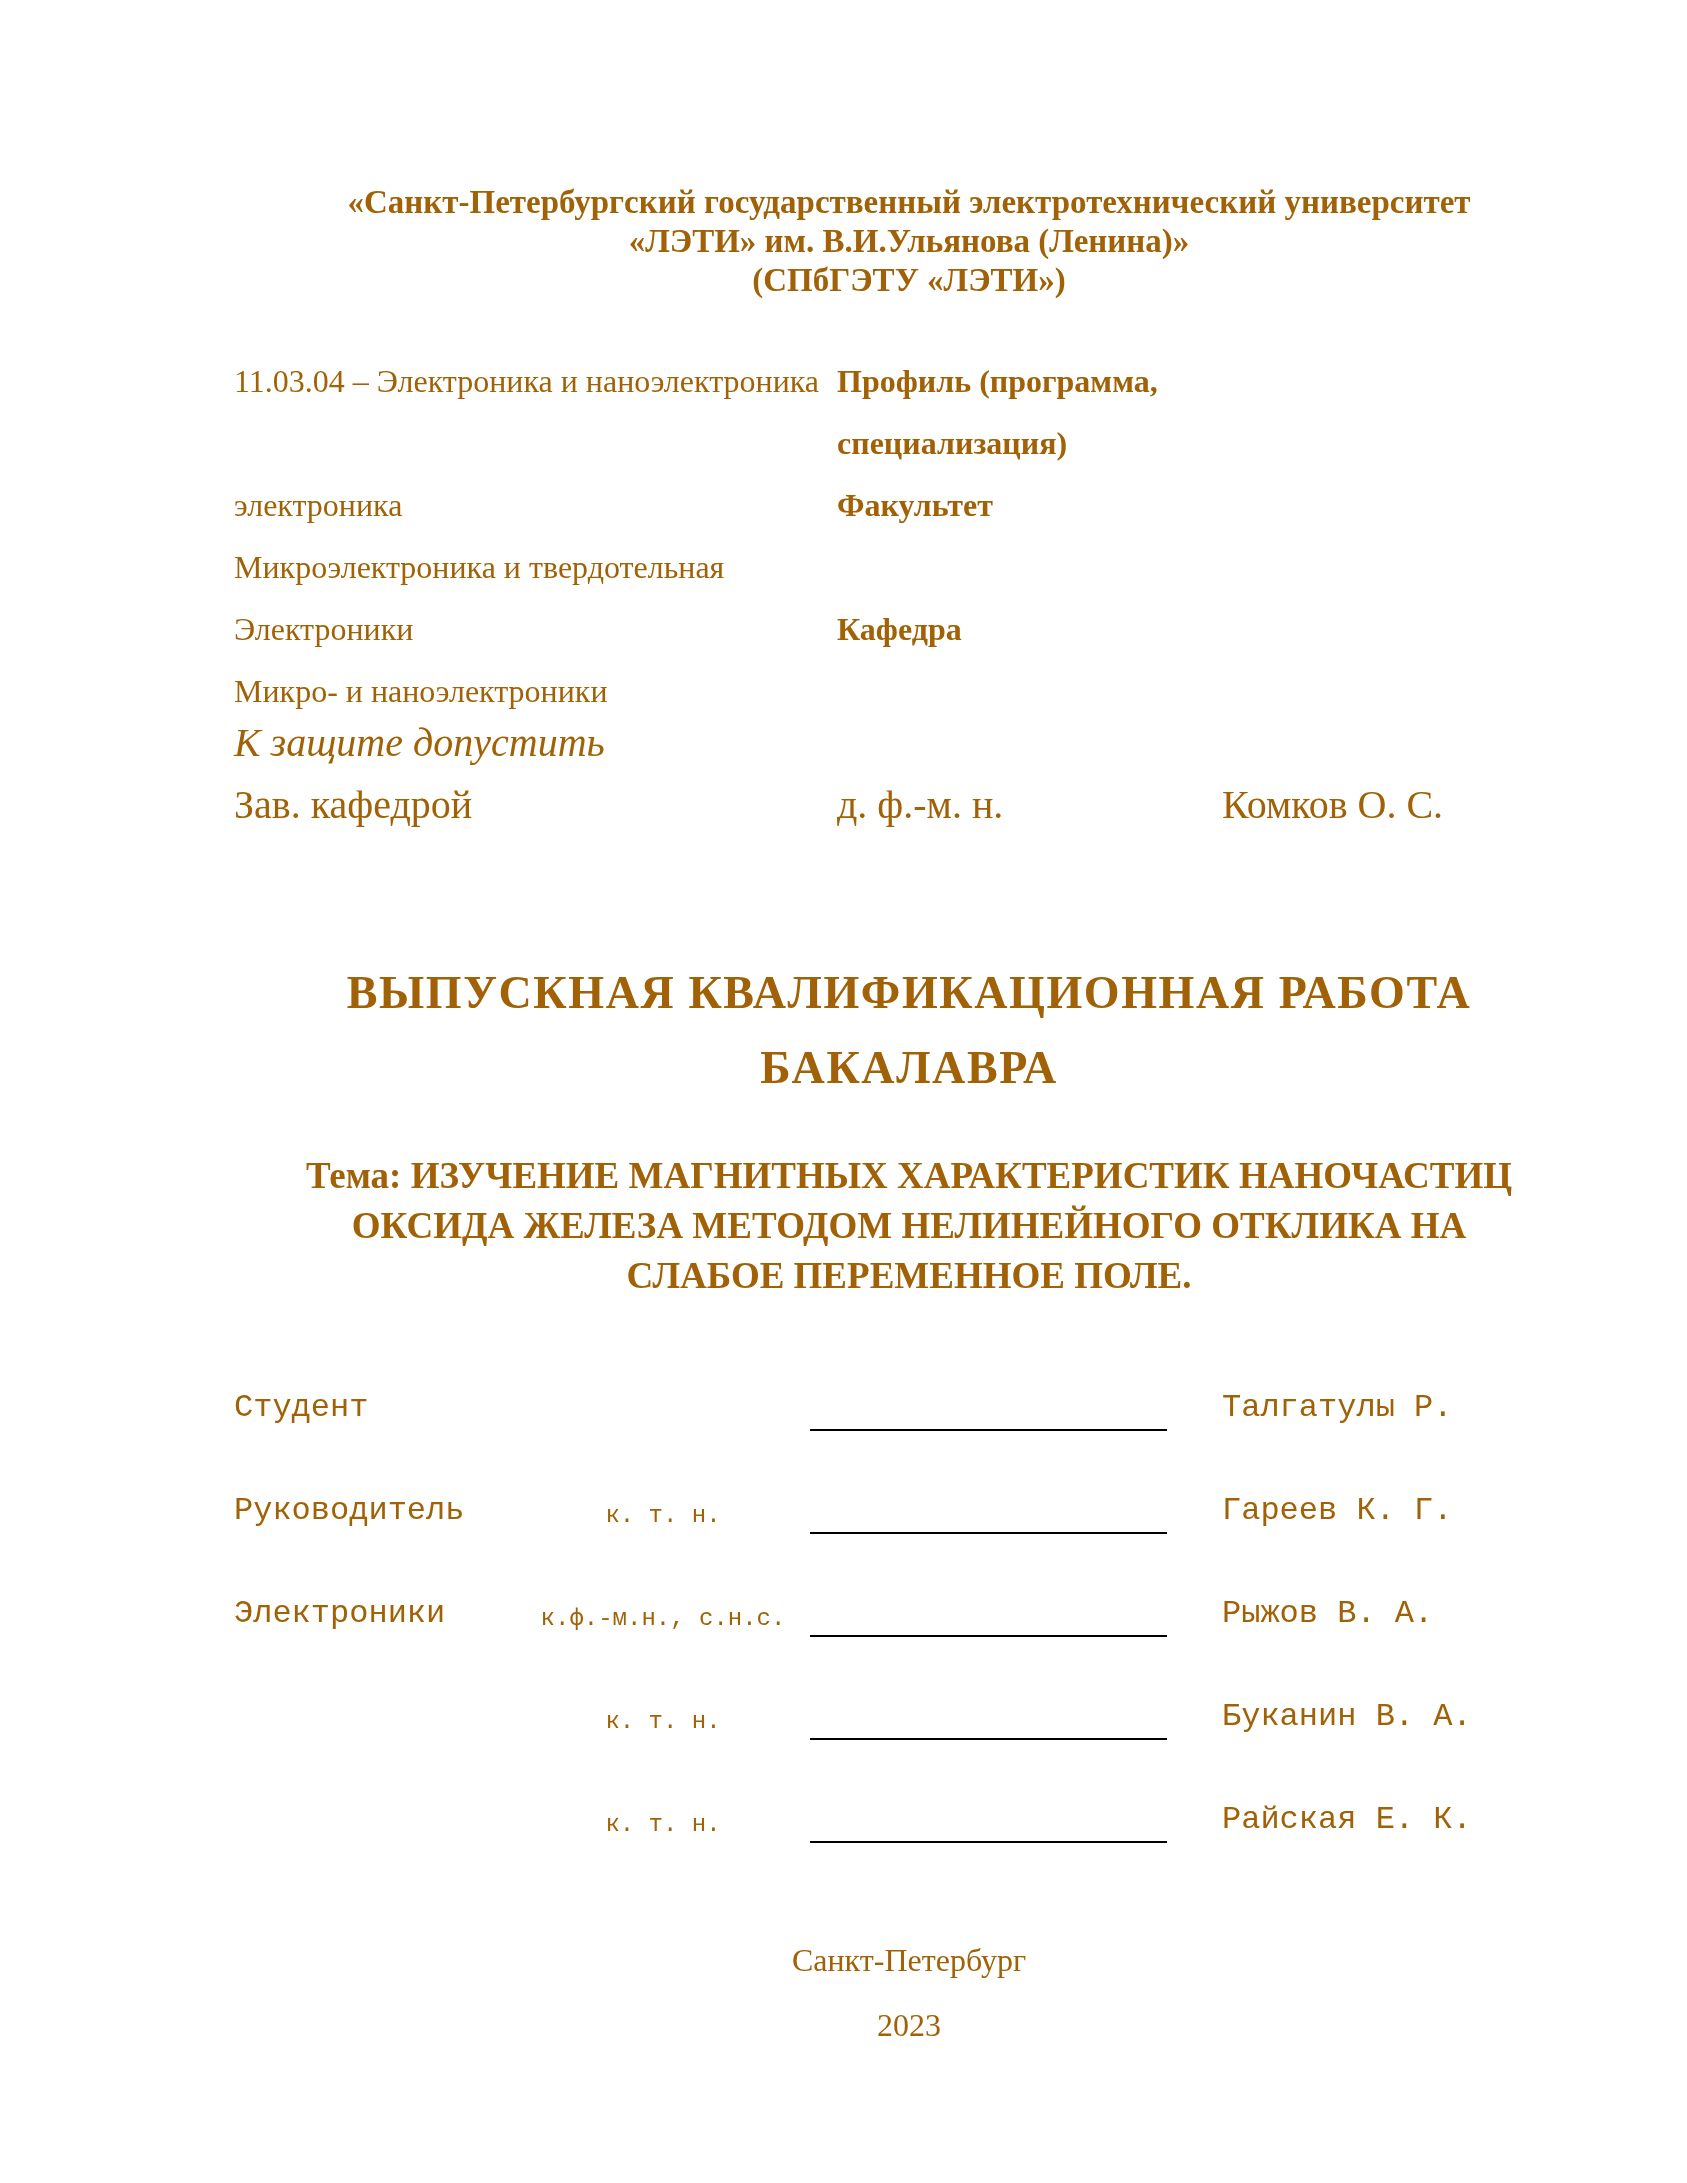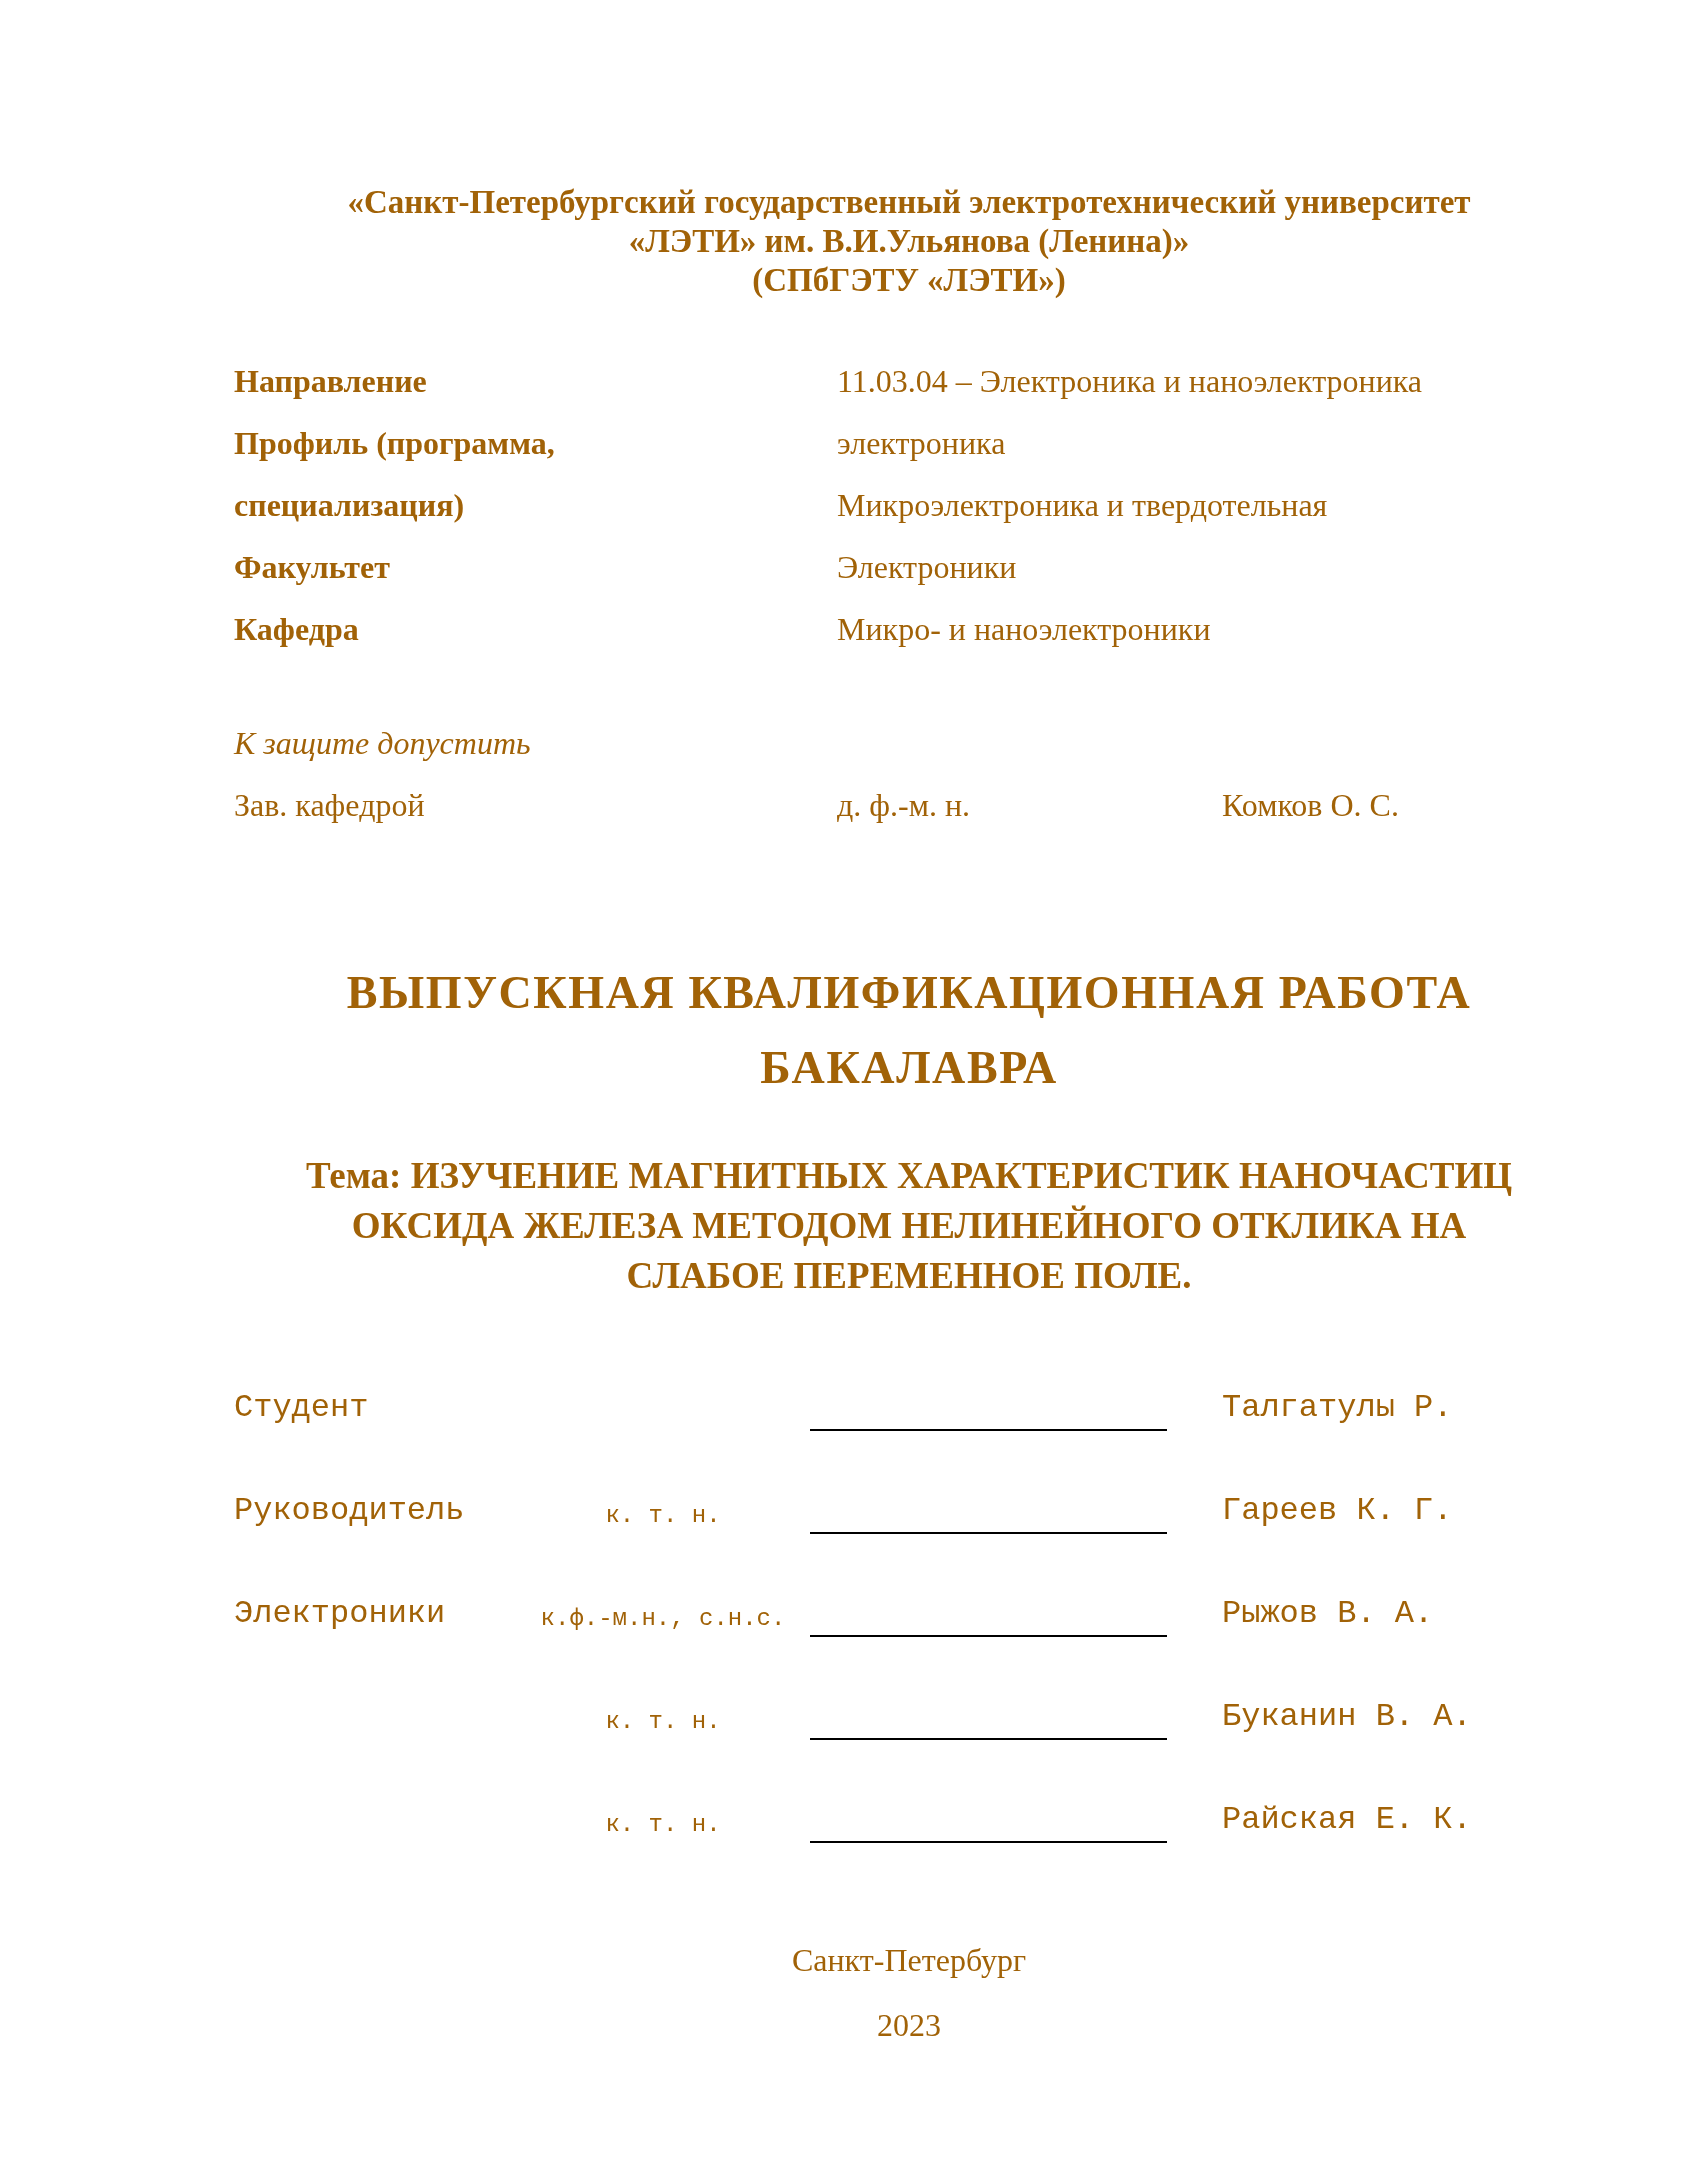--- a/index.html
+++ b/index.html
@@ -44,21 +44,21 @@
     grid-template-columns: 603px 1fr;
   }
   .field-label { font-weight: bold; }
 
   
   .admit {
     position: absolute;
     top: 680px;
     left: 234px;
     width: 1350px;
-    font-size: 32px;
+    font-size: 40px;
     line-height: 62px;
   }
   .admit-line { font-style: italic; }
   .head-row {
     display: grid;
     grid-template-columns: 603px 385px 1fr;
   }
 
   
   .work-title {
@@ -148,21 +148,20 @@
 <div class="page">
 
   <div class="uni-header">
     <div>«Санкт-Петербургский государственный электротехнический университет</div>
     <div>«ЛЭТИ» им. В.И.Ульянова (Ленина)»</div>
     <div>(СПбГЭТУ «ЛЭТИ»)</div>
   </div>
 
   <div class="fields">
     <div class="fields-grid">
-      <div class="field-label">Направление</div>
       <div class="field-value">11.03.04 – Электроника и наноэлектроника</div>
 
       <div class="field-label">
         <div>Профиль (программа,</div>
         <div>специализация)</div>
       </div>
       <div class="field-value">
         <div>электроника</div>
         <div>Микроэлектроника и твердотельная</div>
       </div>

